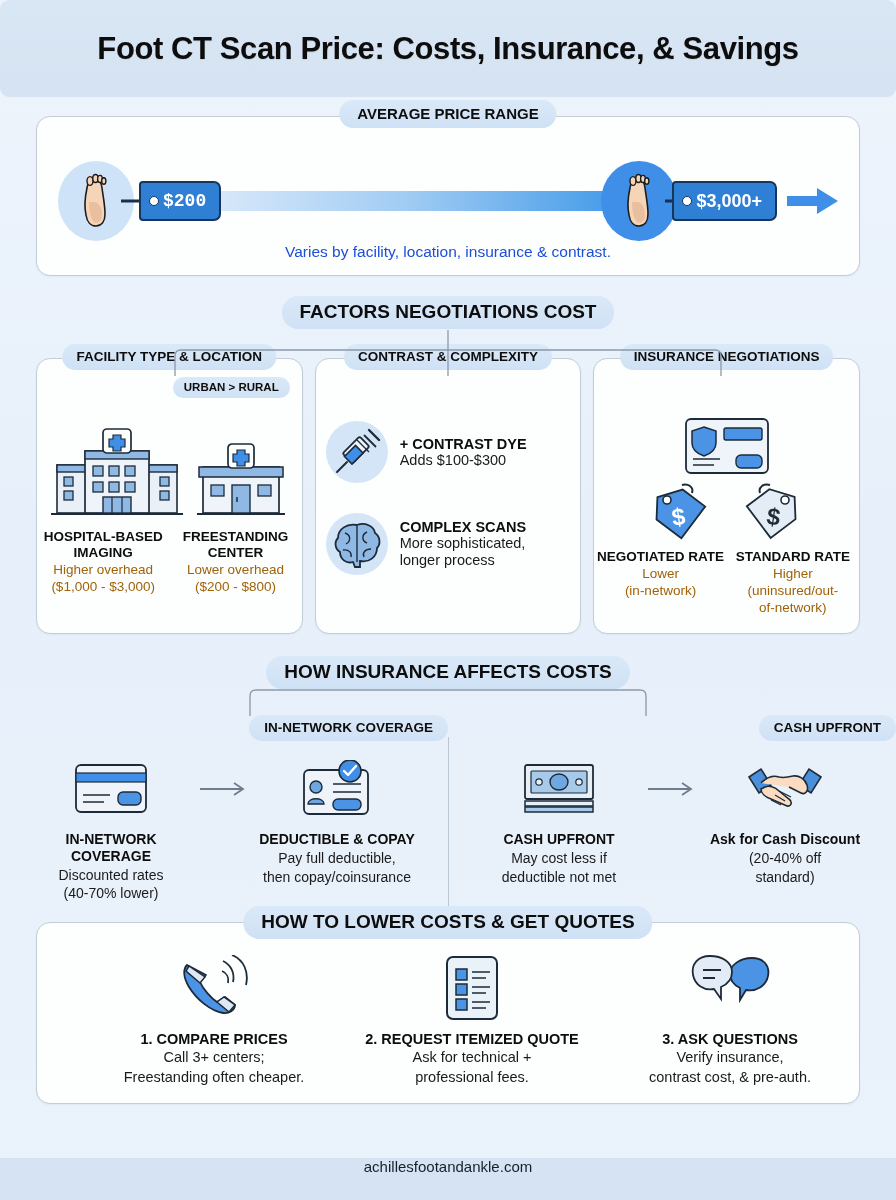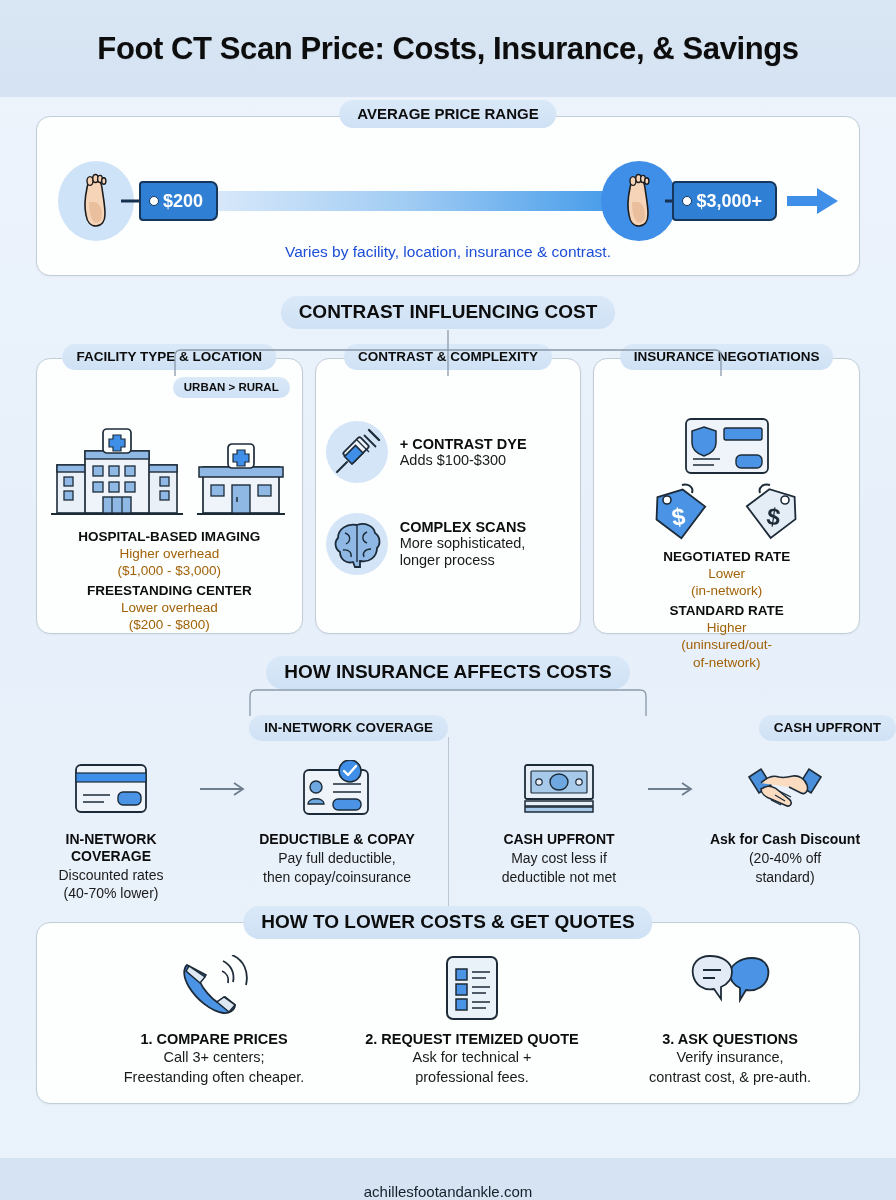--- a/index.html
+++ b/index.html
@@ -16,20 +16,21 @@
     position: relative;
     display: flex; flex-direction: column;
   }
 
   
   .header {
     height: 97px;
     background: linear-gradient(180deg,#d9e6f4 0%,#d5e3f2 100%);
     display: flex; align-items: center; justify-content: center;
     flex: 0 0 auto;
+    border-radius: 9px;
   }
   .header h1 {
     font-size: 31px; font-weight: 700; color: #0d0d0d;
     letter-spacing: -0.4px;
     text-shadow: 0 1px 1px rgba(0,0,0,.08);
   }
 
   
   .pill {
     display: inline-block;
@@ -80,21 +81,21 @@
     border-radius: 4px 7px 7px 4px;
   }
   .tag::before{
     content:""; position:absolute; left:8px; top:50%; transform:translateY(-50%);
     width:8px;height:8px;border-radius:50%;background:#fff;border:1.5px solid #17365c;
   }
   .tag-line{
     position:absolute; top:50%; transform:translateY(-50%);
     height:3px; background:#16304f;
   }
-  .tag-low { left: 102px; top: 20px; }
+  .tag-low { left: 102px; top: 20px; font-family: Liberation Mono, monospace; }
   .tag-low-line { left: 84px; width: 22px; }
   .tag-high{ right: 82px; top: 20px; }
   .tag-high-line{ right: 172px; width: 22px; }
   .arrow-right{
     position:absolute; right:20px; top:26px; width:52px; height:28px;
   }
   .price-note{
     position:absolute; bottom:14px; left:0; right:0; text-align:center;
     font-size:15.5px; color:#1d4ed8;
   }
@@ -109,21 +110,21 @@
   .factor-card { flex: 1; height: 276px; padding: 20px 2px 12px; }
   .factor-card .pill-head {
     position:absolute; top:-15px; left:50%; transform:translateX(-50%);
     font-size: 13.5px; padding: 5px 14px 6px;
   }
   .urban-pill {
     position:absolute; top:18px; right:12px;
     font-size: 11.5px; padding: 4px 11px 5px;
   }
   .bldg-row { display:flex; justify-content:center; align-items:flex-end; gap:12px; margin-top:44px; height:96px;}
-  .two-col { display:flex; gap:4px; margin-top:10px;flex-direction:column; }
+  .two-col { display:flex; gap:4px; margin-top:10px; }
   .two-col > div { flex:1; text-align:center; }
   .lbl-bold { font-size:13.5px; font-weight:700; color:#0d0d0d; line-height:1.18; }
   .lbl-sub  { font-size:13.5px; color:#a16207; line-height:1.2; margin-top:1px;}
 
   .icon-line { display:flex; align-items:center; gap:12px; padding:0 8px; }
   .icon-badge { width:62px;height:62px;border-radius:50%;background:#d4e5f8;display:flex;align-items:center;justify-content:center;flex:0 0 auto;}
   .il-title{ font-size:14.5px; font-weight:700; color:#0d0d0d; }
   .il-sub{ font-size:14.5px; color:#1a1a1a; line-height:1.15;}
 
   .tags-row{ display:flex; justify-content:center; gap:26px; margin-top:6px; }
@@ -152,21 +153,21 @@
   .steps { display:flex; margin-top:28px;padding-left:48px; }
   .step { flex:1; text-align:center; padding:0 6px;}
   .step-icon{ height:74px; display:flex; align-items:center; justify-content:center;}
   .step-title{ font-size:14.5px; font-weight:700; color:#0d0d0d; margin-top:6px;}
   .step-desc{ font-size:14.5px; color:#1a1a1a; line-height:1.22; margin-top:2px;}
 
   
   .footer {
     position:absolute; left:0; right:0; bottom:0; height:42px;
     background:#d5e3f2;
-    display:flex; align-items:flex-end; justify-content:center;
+    display:flex; align-items:flex-start; justify-content:center;
   }
   .footer a { font-size:15px; color:#15202b; text-decoration:none; }
 </style>
 </head>
 <body>
 
 <div class="page">
 
   <div class="header">
     <h1>Foot CT Scan Price: Costs, Insurance, &amp; Savings</h1>
@@ -215,21 +216,21 @@
           <path d="M0 9 H30 V1 L51 14 L30 27 V19 H0 Z" fill="#3f8fe8"></path>
         </svg>
       </div>
 
       <div class="price-note">Varies by facility, location, insurance &amp; contrast.</div>
     </div>
   </div>
 
   <div class="factors-wrap">
     <div class="sect-title-wrap">
-      <div class="pill factors-title">CONTRAST INFLUENCING COST</div>
+      <div class="pill factors-title">FACTORS NEGOTIATIONS COST</div>
     </div>
     <svg class="connector-svg" style="top:34px;height:46px" viewBox="0 0 896 46">
       <path d="M448 0 V20" stroke="#8a99aa" stroke-width="1.3" fill="none"></path>
       <path d="M175 46 V26 Q175 20 181 20 H715 Q721 20 721 26 V46" stroke="#8a99aa" stroke-width="1.3" fill="none"></path>
       <path d="M448 20 V46" stroke="#8a99aa" stroke-width="1.3" fill="none"></path>
     </svg>
 
     <div class="factors-row">
 
       <div class="card factor-card">

